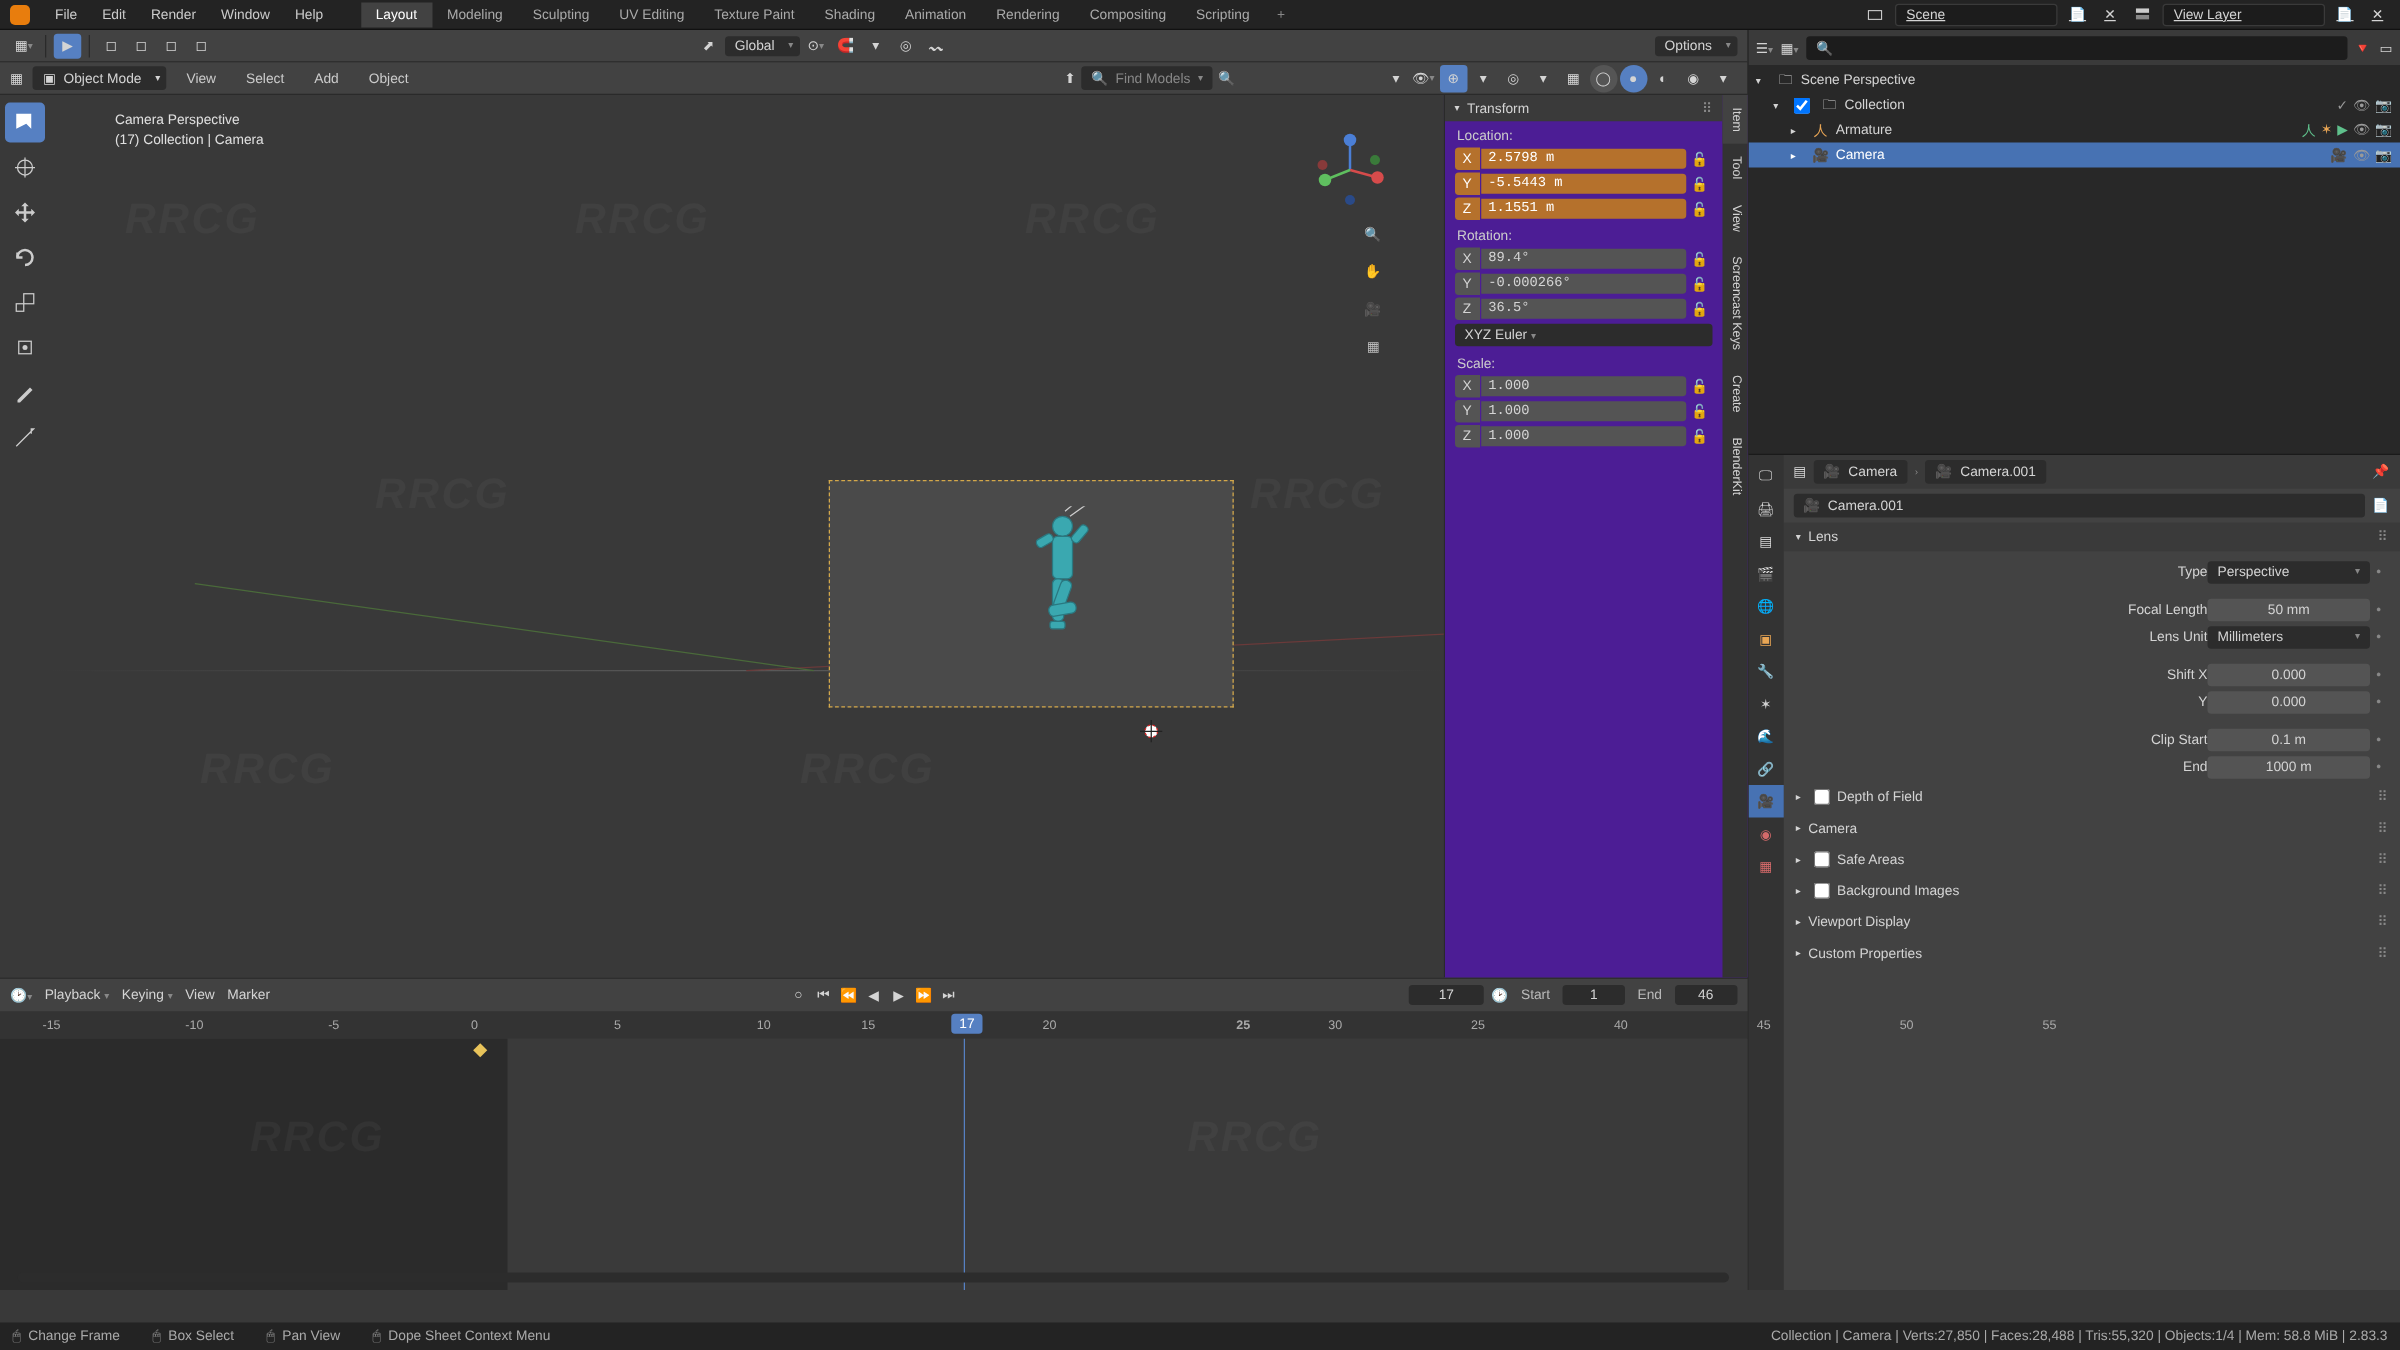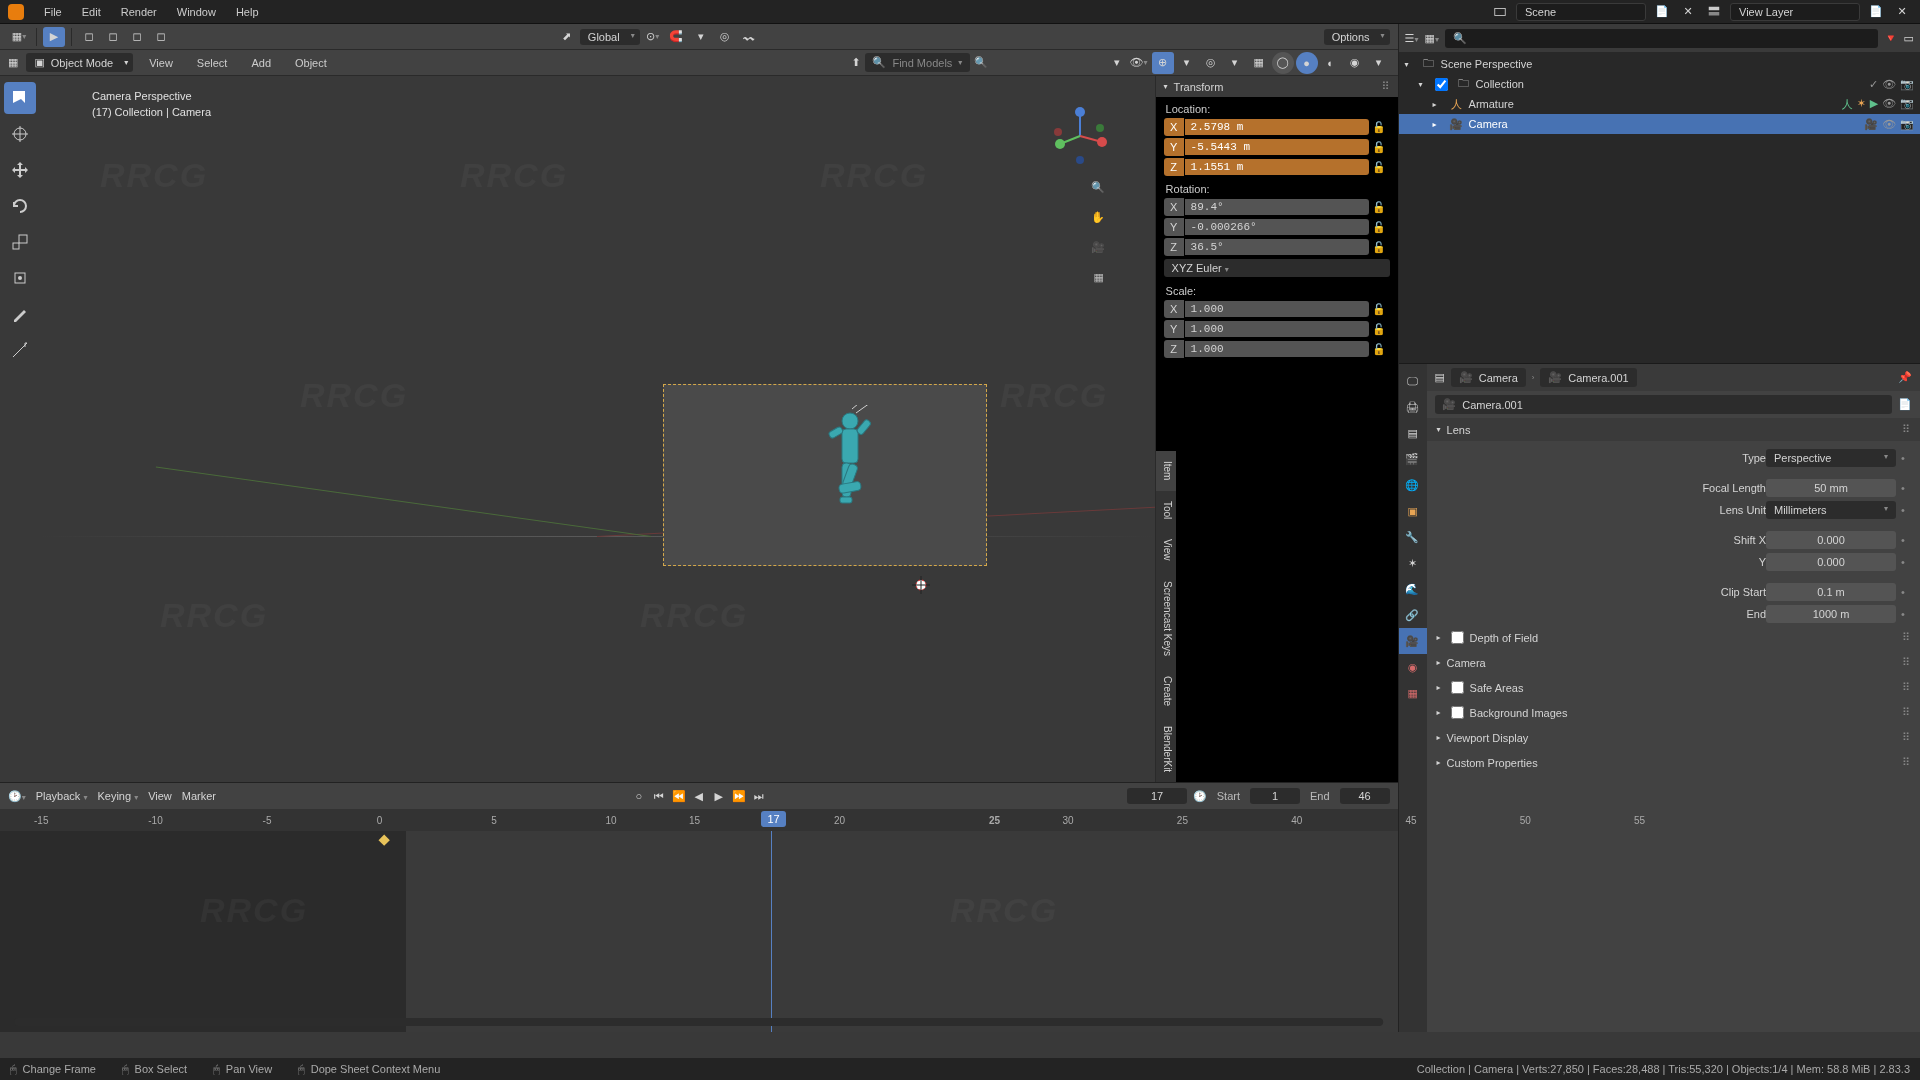--- a/index.html
+++ b/index.html
@@ -6,21 +6,21 @@
 body { background: #393939; color: #d4d4d4; font-size: 11px; width: 1920px; height: 1080px; overflow: hidden; position: relative; }
 
 
 .menubar { height: 24px; background: #232323; display: flex; align-items: center; padding: 0 8px; border-bottom: 1px solid #111; }
 .menubar .logo { width: 16px; height: 16px; background: #e87d0d; border-radius: 4px; margin-right: 10px; }
 .menubar .menu-item { padding: 3px 10px; cursor: pointer; color: #ccc; }
 .workspace-tabs { display: flex; margin-left: 20px; align-items: center; }
 .workspace-tab { padding: 4px 12px; cursor: pointer; color: #aaa; }
 .workspace-tab.active { background: #424242; color: #fff; }
 .workspace-add { padding: 4px 10px; color: #888; }
-.topbar-right { margin-left: auto; display: flex; align-items: center; gap: 6px; }
+.topbar-right { margin-left: auto; display: flex; align-items: center; gap: 6px; text-decoration: underline; }
 .scene-field, .viewlayer-field { background: #1c1c1c; border: 1px solid #3a3a3a; border-radius: 3px; padding: 2px 8px; display: flex; align-items: center; gap: 6px; width: 130px; }
 .topbar-icon { width: 20px; height: 20px; display: flex; align-items: center; justify-content: center; }
 
 
 .toolbar2 { height: 26px; background: #424242; display: flex; align-items: center; padding: 0 8px; gap: 2px; border-bottom: 1px solid #2a2a2a; }
 .toolbar2 .ico-btn { width: 22px; height: 20px; display: flex; align-items: center; justify-content: center; border-radius: 3px; cursor: pointer; }
 .toolbar2 .ico-btn.active { background: #5680c2; }
 .toolbar2 .divider { width: 1px; height: 18px; background: #2a2a2a; margin: 0 4px; }
 .toolbar2 .dropdown { background: #2c2c2c; border-radius: 3px; padding: 2px 20px 2px 8px; cursor: pointer; position: relative; }
 .toolbar2 .dropdown::after { content: "▾"; position: absolute; right: 5px; font-size: 8px; color: #888; }
@@ -52,21 +52,21 @@
 .character { position: absolute; left: 150px; top: 20px; width: 60px; height: 140px; }
 .ground-line { position: absolute; left: 0; right: 0; top: 460px; height: 1px; background: linear-gradient(90deg, transparent, #5a5a5a, transparent); }
 .grid-line-r { position: absolute; left: 50%; top: 460px; width: 600px; height: 1px; background: #6a3a3a; transform-origin: left; transform: rotate(-3deg); }
 .grid-line-g { position: absolute; left: 10%; top: 460px; width: 500px; height: 1px; background: #4a6a3a; transform-origin: right; transform: rotate(8deg); }
 .cursor3d { position: absolute; left: 872px; top: 500px; width: 18px; height: 18px; }
 .axis-gizmo { position: absolute; right: 45px; top: 30px; width: 60px; height: 60px; }
 .view-icons-right { position: absolute; right: 45px; top: 100px; display: flex; flex-direction: column; gap: 8px; }
 .view-icon { width: 22px; height: 22px; display: flex; align-items: center; justify-content: center; cursor: pointer; color: #bbb; }
 
 
-.npanel { width: 243px; background: #000000; border-left: 1px solid #2a2a2a; display: flex; flex-direction: column; }
+.npanel { width: 243px; background: #4c1d95; border-left: 1px solid #2a2a2a; display: flex; }
 .npanel-body { flex: 1; overflow: hidden; }
 .npanel-header { padding: 4px 8px; background: #3a3a3a; display: flex; align-items: center; gap: 6px; }
 .npanel-header::before { content: "▾"; font-size: 8px; }
 .prop-section-label { padding: 6px 10px 2px; color: #ccc; font-size: 11px; }
 .prop-row { display: flex; align-items: center; padding: 1px 8px; gap: 1px; }
 .prop-row .axis { width: 20px; text-align: center; background: #545454; padding: 3px 0; border-radius: 3px 0 0 3px; }
 .prop-row .val { flex: 1; background: #545454; padding: 2px 6px; text-align: left; border-radius: 0 3px 3px 0; font-family: Liberation Mono, monospace; }
 .prop-row.orange .axis, .prop-row.orange .val { background: #b5712c; color: #fff; }
 .prop-row .link-ic { width: 20px; text-align: center; color: #888; }
 .rot-mode { margin: 2px 8px; background: #2c2c2c; border-radius: 3px; padding: 3px 8px; cursor: pointer; }
@@ -137,20 +137,33 @@
 <body>
 
 <div class="menubar">
   <div class="logo"></div>
   <div class="menu-item">File</div>
   <div class="menu-item">Edit</div>
   <div class="menu-item">Render</div>
   <div class="menu-item">Window</div>
   <div class="menu-item">Help</div>
 
+  <div class="workspace-tabs">
+    <div class="workspace-tab active">Layout</div>
+    <div class="workspace-tab">Modeling</div>
+    <div class="workspace-tab">Sculpting</div>
+    <div class="workspace-tab">UV Editing</div>
+    <div class="workspace-tab">Texture Paint</div>
+    <div class="workspace-tab">Shading</div>
+    <div class="workspace-tab">Animation</div>
+    <div class="workspace-tab">Rendering</div>
+    <div class="workspace-tab">Compositing</div>
+    <div class="workspace-tab">Scripting</div>
+    <div class="workspace-add">+</div>
+  </div>
 
   <div class="topbar-right">
     <div class="topbar-icon">
         <svg class="svg-ic" viewBox="0 0 16 16">
           <rect x="2" y="4" width="12" height="8" stroke="#ccc" fill="none"></rect>
         </svg>
       </div>
     <div class="scene-field">
         <span>Scene</span>
       </div>

